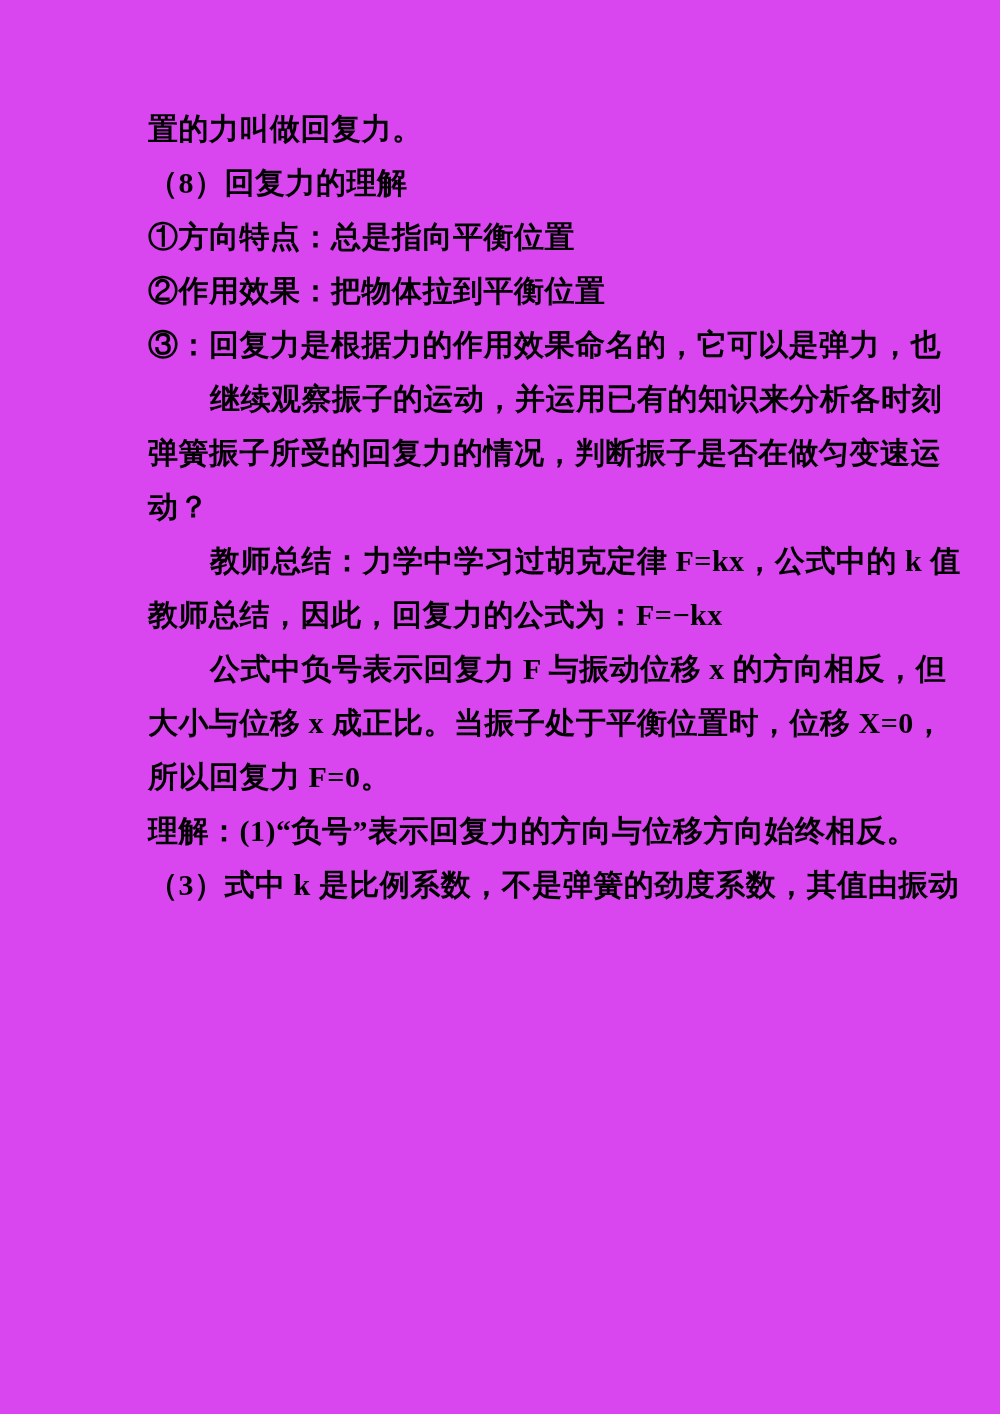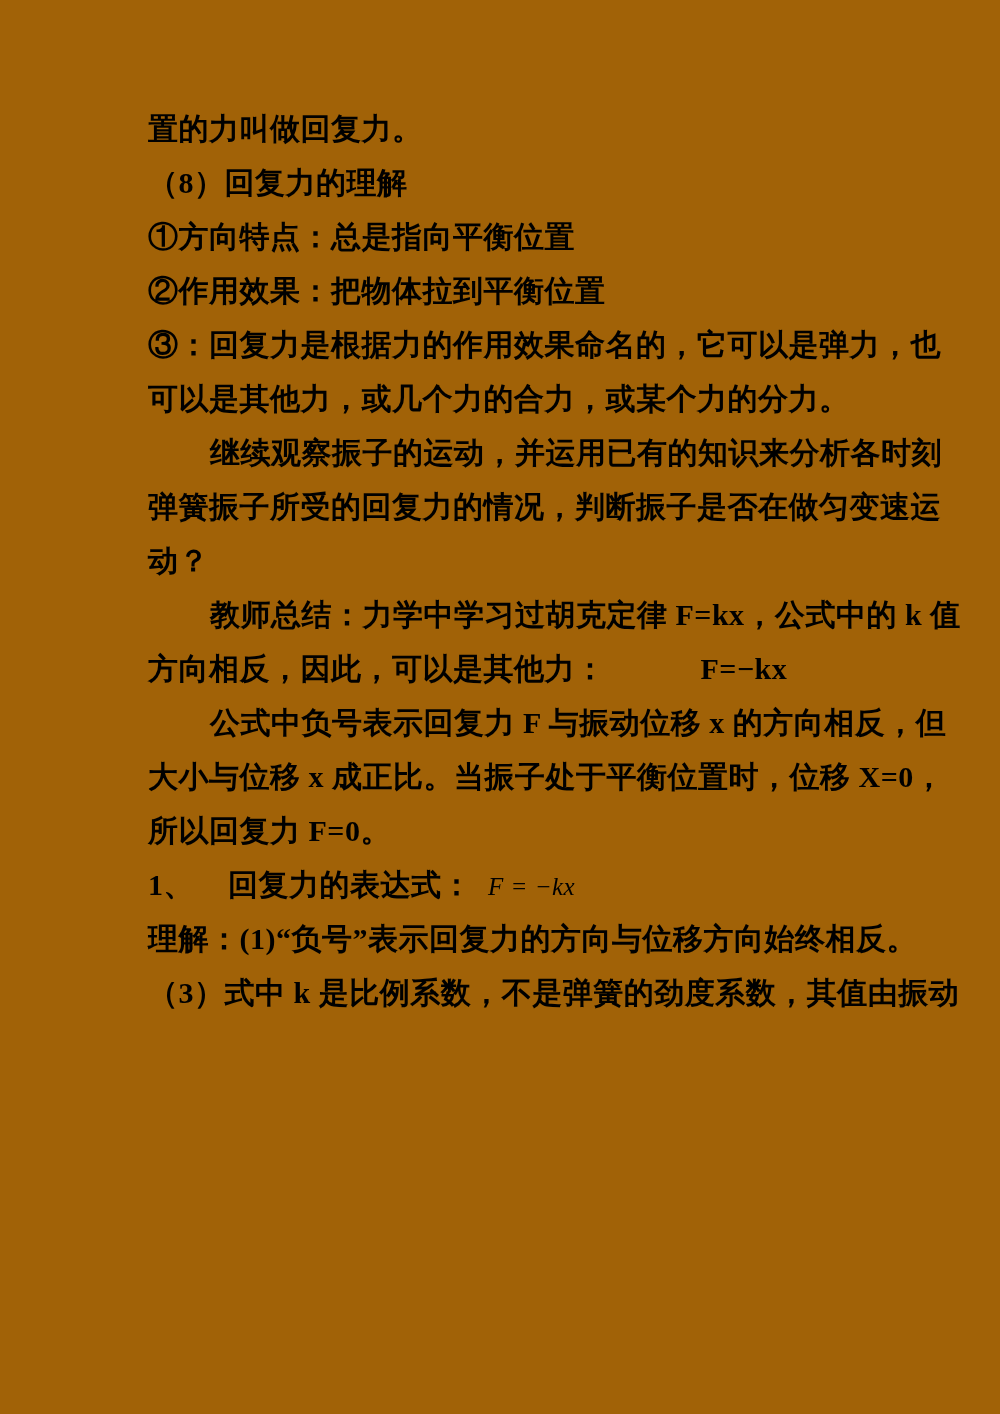--- a/index.html
+++ b/index.html
@@ -4,21 +4,21 @@
 <style>
   html, body {
     margin: 0;
     padding: 0;
     background: #ffffff;
   }
   .page {
     position: relative;
     width: 1000px;
     height: 1414px;
-    background: #a16207;
+    background: #d946ef;
     overflow: hidden;
     font-family: "Liberation Serif", "DejaVu Serif", serif;
   }
   .content {
     position: absolute;
     top: 102px;
     left: 148px;
     width: 712px;
   }
   .line {
@@ -28,21 +28,20 @@
     font-weight: bold;
     color: #000000;
     white-space: nowrap;
     letter-spacing: 0.5px;
   }
   .indent-2 {
     padding-left: 62px;
   }
   .inline-formula-gap {
     display: inline-block;
-    margin-left: 95px;
     font-weight: bold;
   }
   .label-gap {
     display: inline-block;
     margin-left: 34px;
   }
   .math-italic {
     display: inline-block;
     margin-left: 16px;
     font-style: italic;
@@ -55,31 +54,29 @@
 <body>
 
 <div class="page">
   <div class="content">
 
     <div class="line">置的力叫做回复力。</div>
     <div class="line">（8）回复力的理解</div>
     <div class="line">①方向特点：总是指向平衡位置</div>
     <div class="line">②作用效果：把物体拉到平衡位置</div>
     <div class="line">③：回复力是根据力的作用效果命名的，它可以是弹力，也</div>
-    <div class="line">可以是其他力，或几个力的合力，或某个力的分力。</div>
     <div class="line indent-2">继续观察振子的运动，并运用已有的知识来分析各时刻</div>
     <div class="line">弹簧振子所受的回复力的情况，判断振子是否在做匀变速运</div>
     <div class="line">动？</div>
     <div class="line indent-2">教师总结：力学中学习过胡克定律 F=kx，公式中的 k 值</div>
 
-    <div class="line"><span>方向相反，因此，可以是其他力：</span><span class="inline-formula-gap">F=−kx</span></div>
+    <div class="line"><span>教师总结，因此，回复力的公式为：</span><span class="inline-formula-gap">F=−kx</span></div>
 
     <div class="line indent-2">公式中负号表示回复力 F 与振动位移 x 的方向相反，但</div>
     <div class="line">大小与位移 x 成正比。当振子处于平衡位置时，位移 X=0，</div>
     <div class="line">所以回复力 F=0。</div>
 
-    <div class="line"><span>1、</span><span class="label-gap">回复力的表达式：</span><span class="math-italic">F = −kx</span></div>
 
     <div class="line">理解：(1)“负号”表示回复力的方向与位移方向始终相反。</div>
     <div class="line">（3）式中 k 是比例系数，不是弹簧的劲度系数，其值由振动</div>
 
   </div>
 </div>
 
 </body></html>

